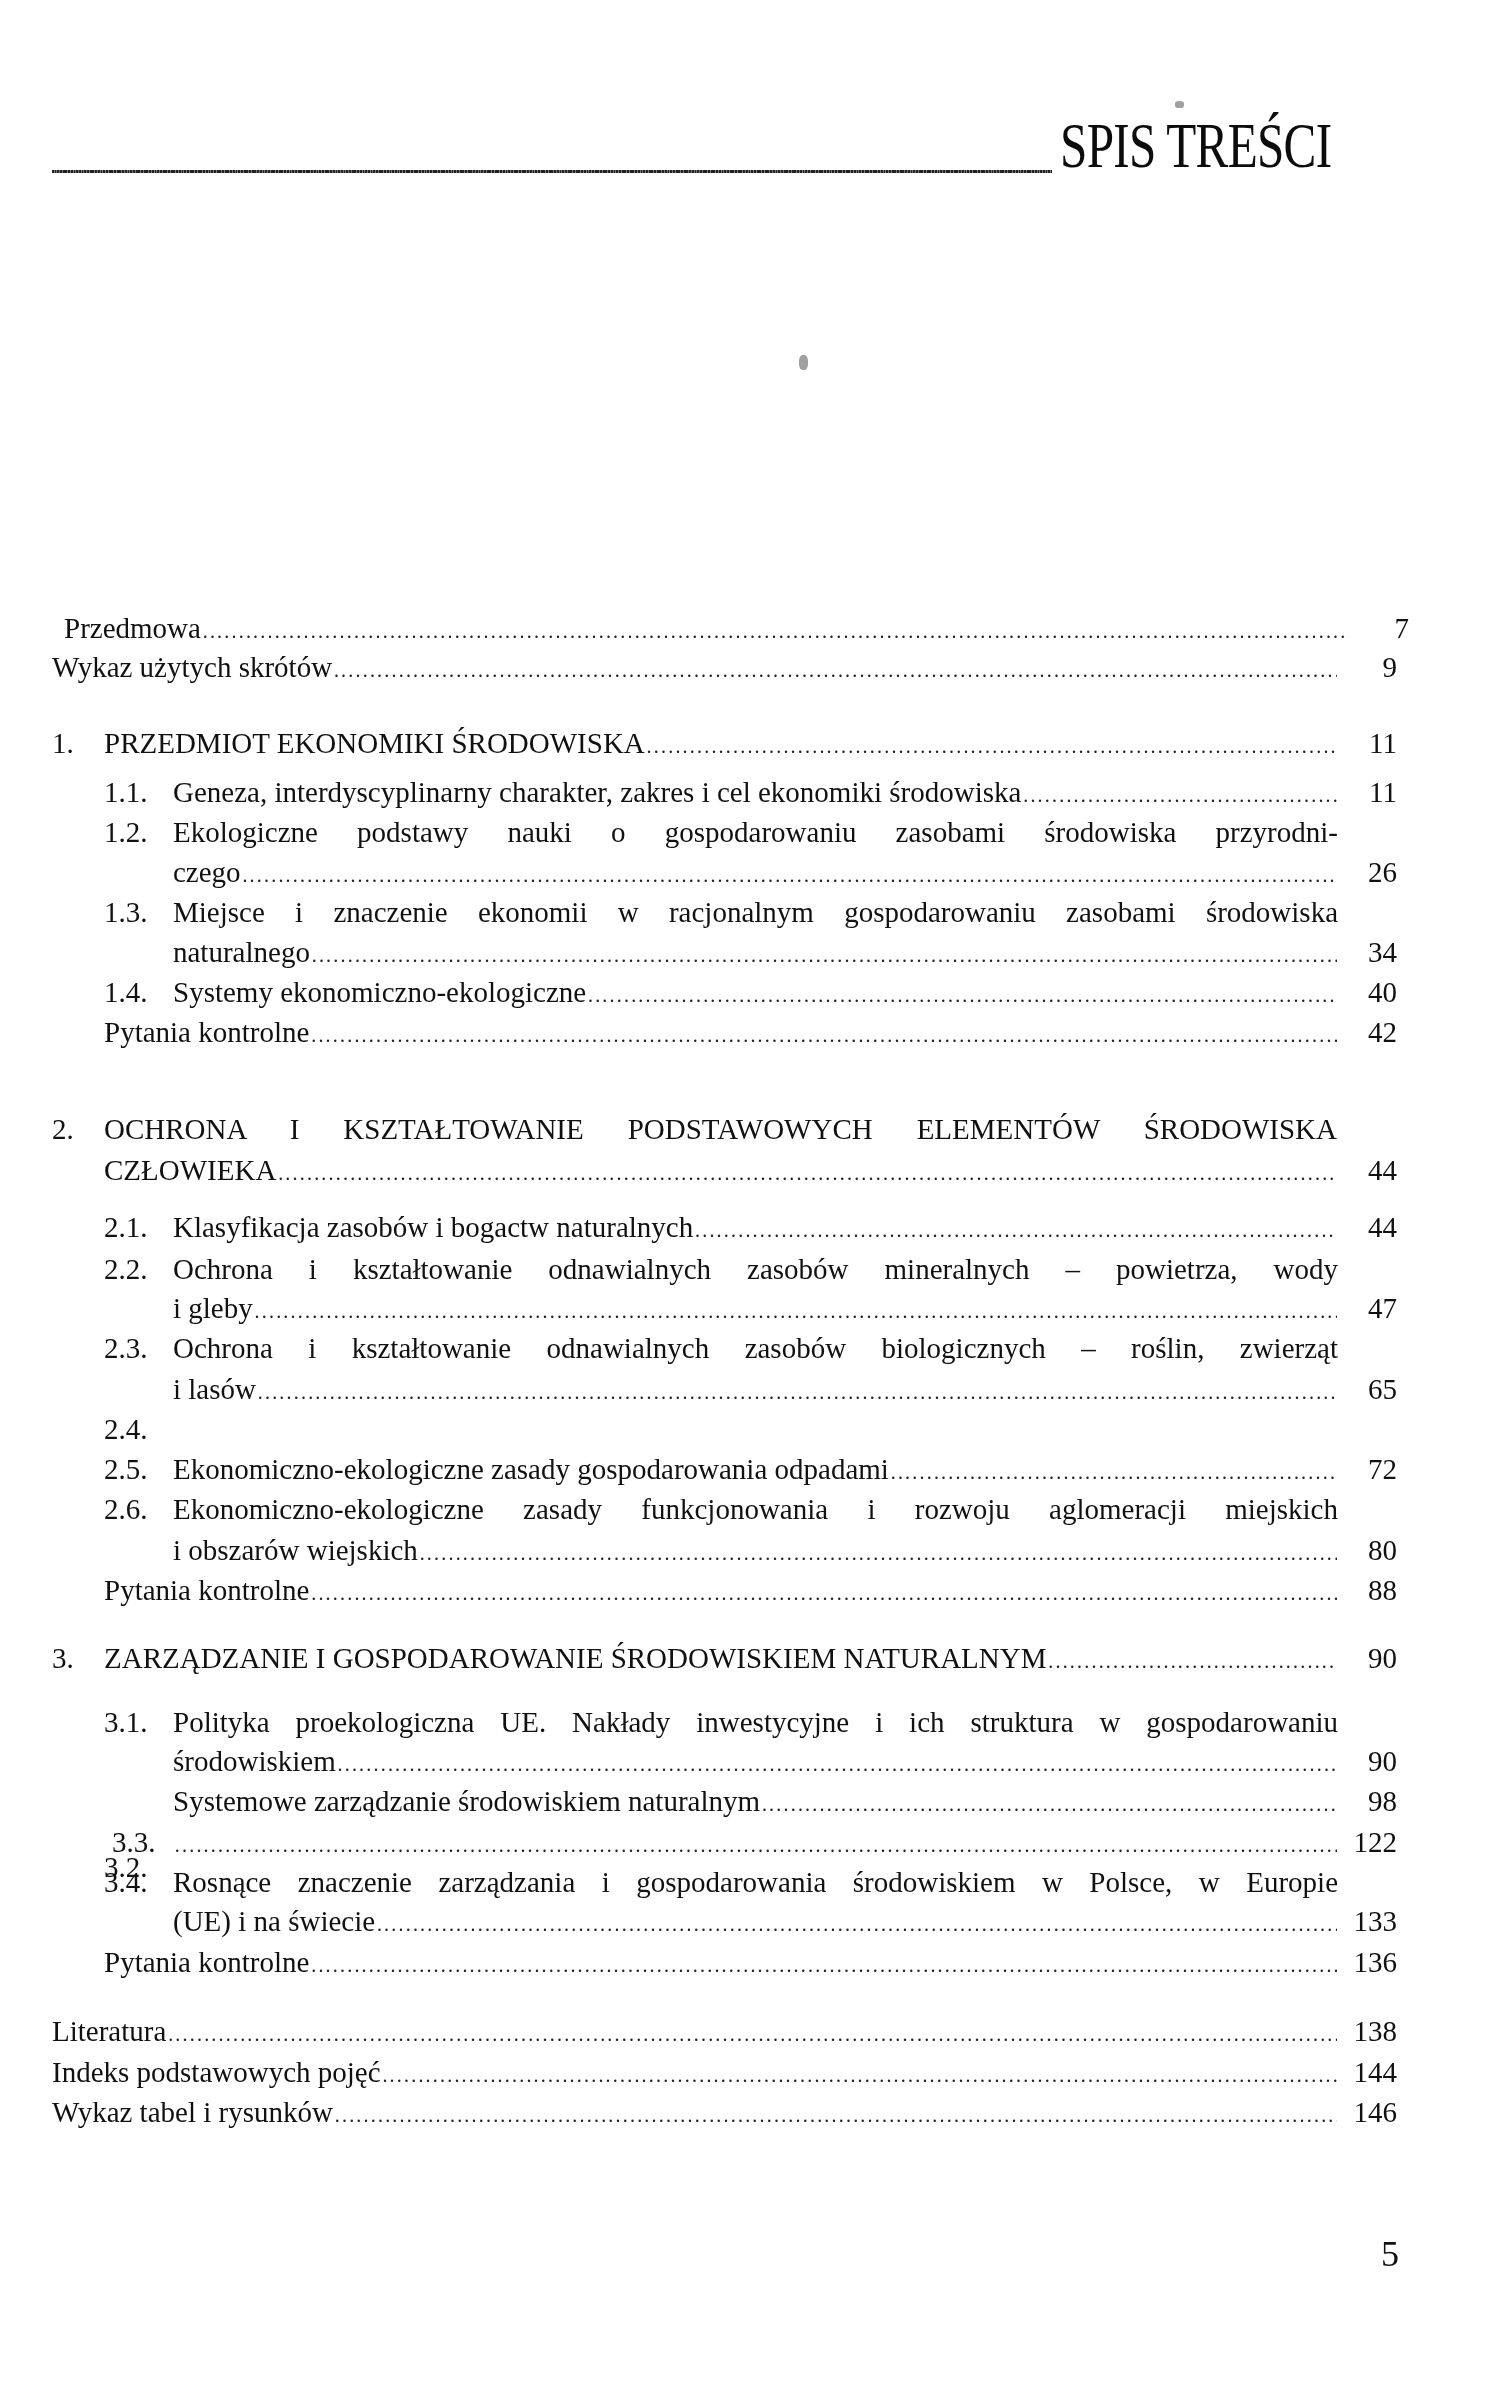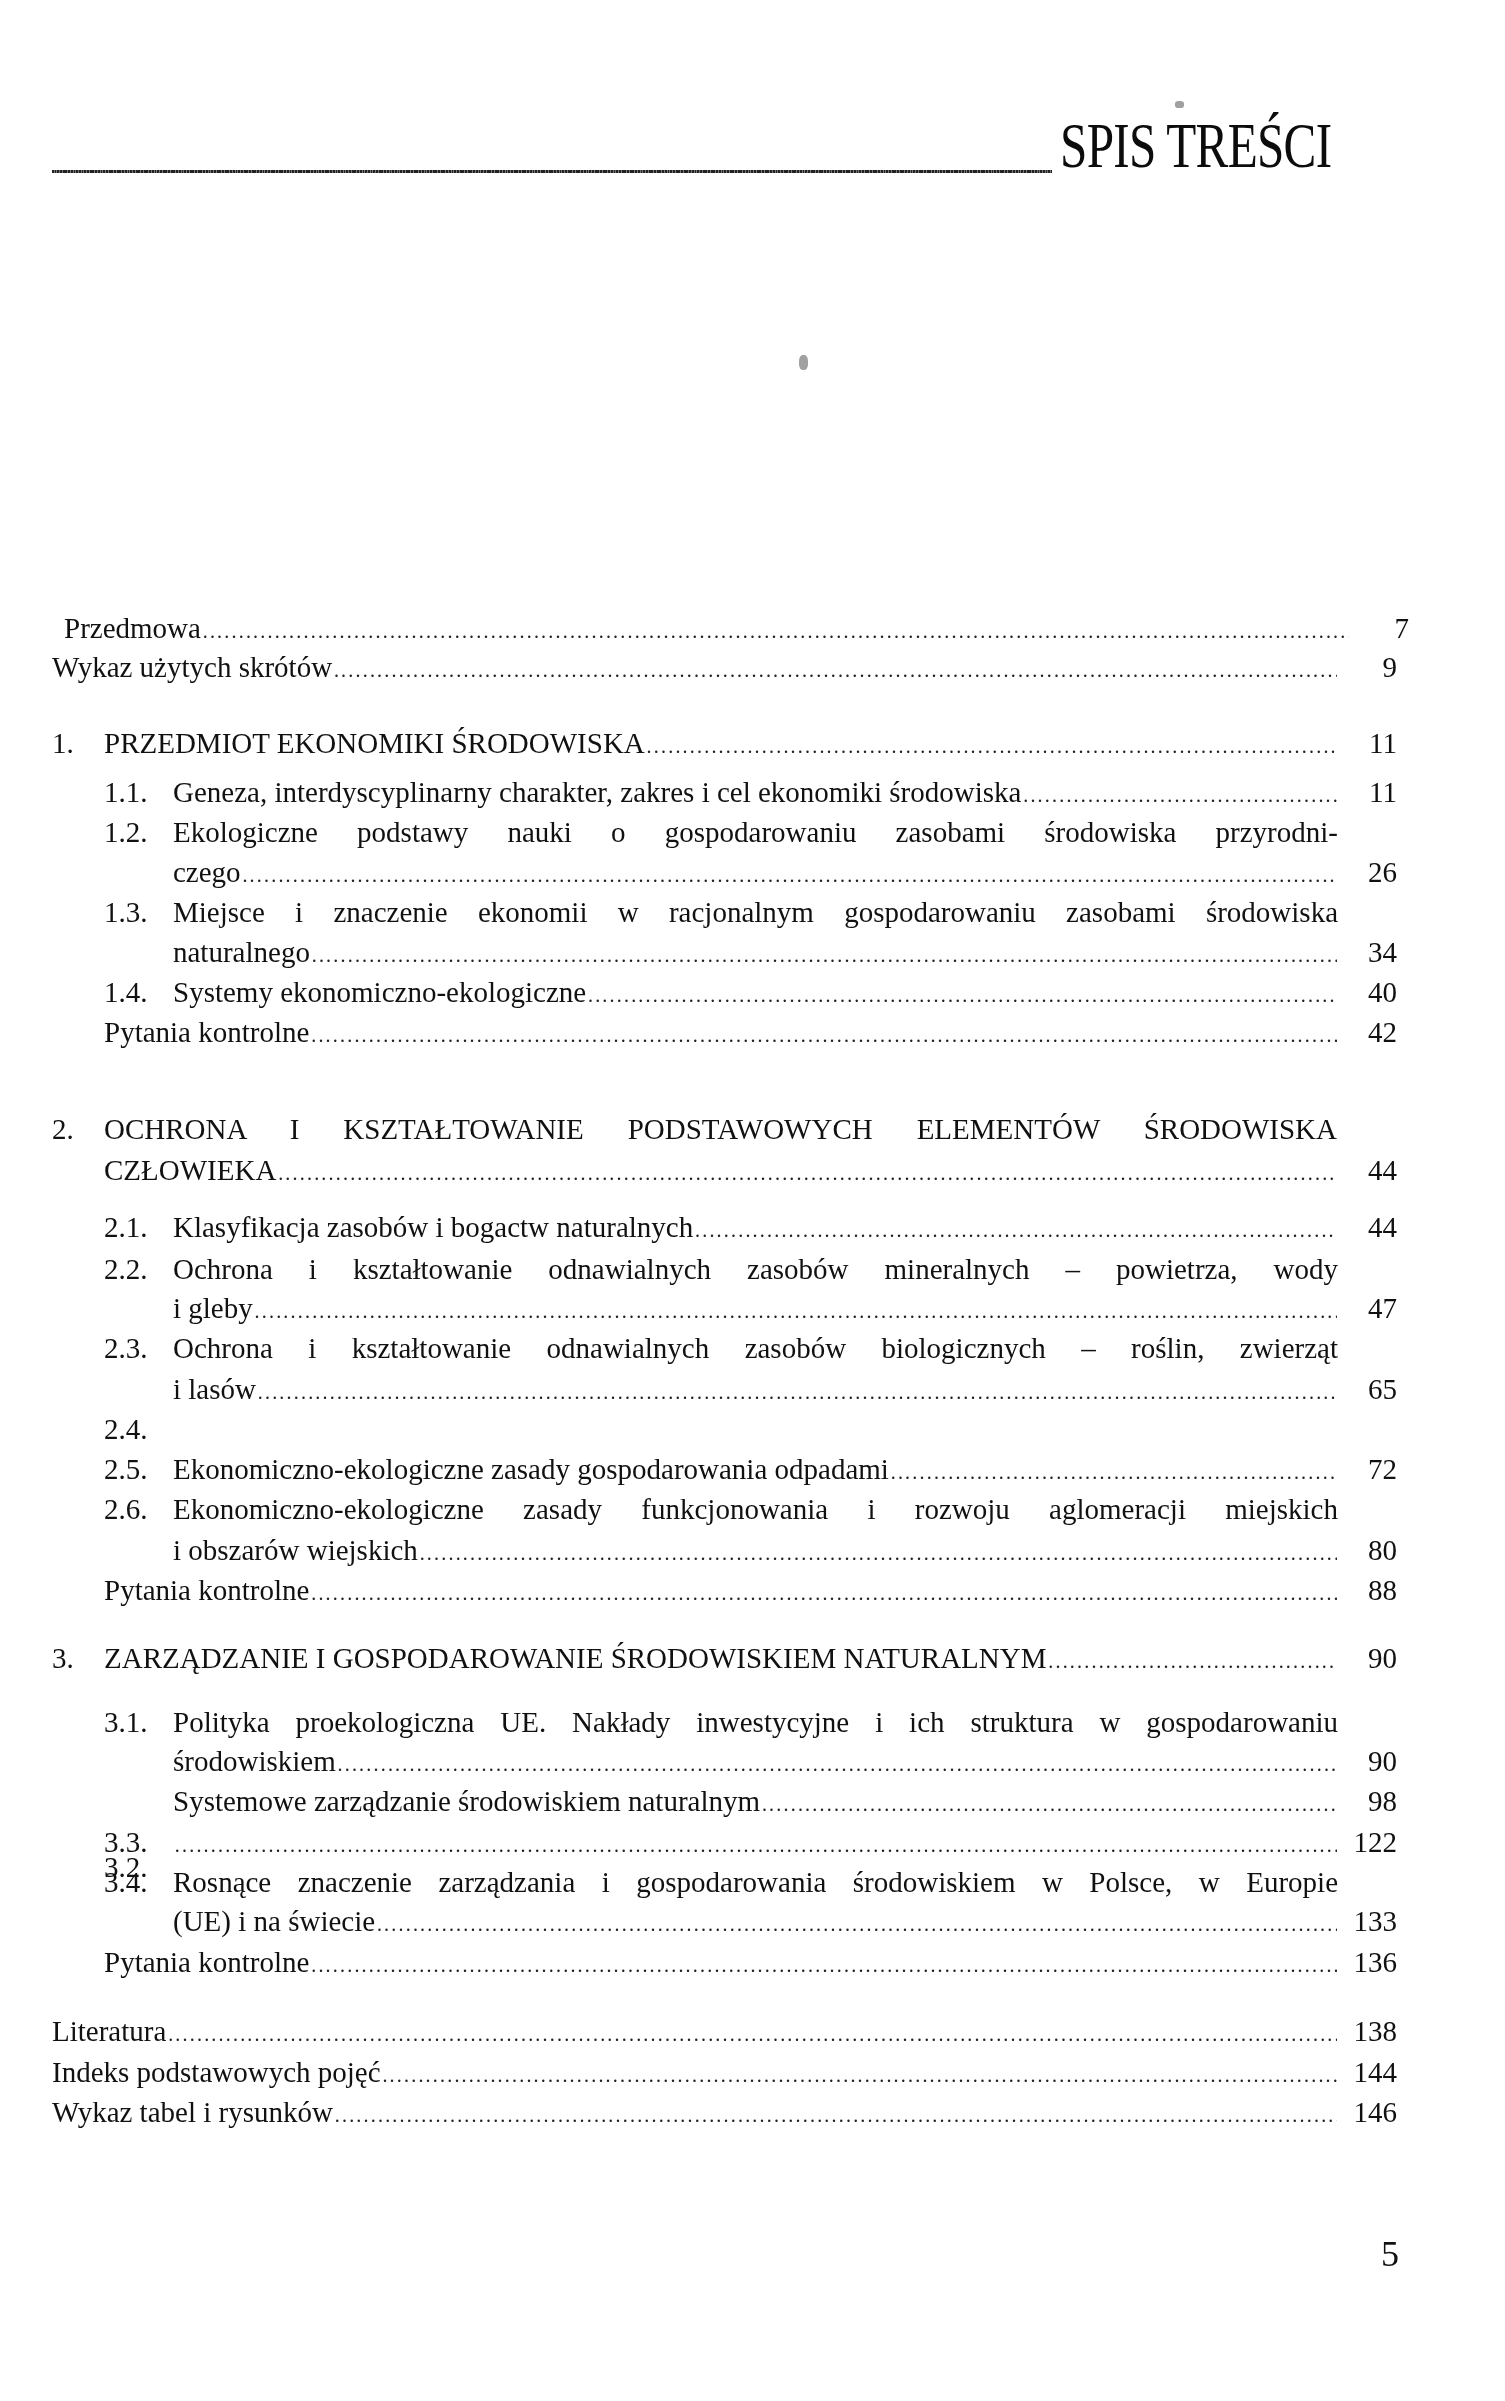--- a/index.html
+++ b/index.html
@@ -179,21 +179,21 @@
     <span class="pg">90</span>
   </div>
 
   <span class="num" style="left:104px; top:1847px;text-align:right;">3.2.</span>
   <div class="line" style="left:173px; top:1781px; width:1224px;">
     <span class="txt">Systemowe zarządzanie środowiskiem naturalnym</span>
     <span class="leader"></span>
     <span class="pg">98</span>
   </div>
 
-  <span class="num" style="left:104px; top:1822px;">3.3.</span>
+  <span class="num" style="left:112px; top:1822px;">3.3.</span>
   <div class="line" style="left:173px; top:1822px; width:1224px;">
     <span class="leader"></span>
     <span class="pg">122</span>
   </div>
 
   <span class="num" style="left:104px; top:1862px;">3.4.</span>
   <div class="num justify-line" style="left:173px; top:1862px; width:1165px;">Rosnące znaczenie zarządzania i gospodarowania środowiskiem w Polsce, w Europie</div>
   <div class="line" style="left:173px; top:1901px; width:1224px;">
     <span class="txt">(UE) i na świecie</span>
     <span class="leader"></span>

